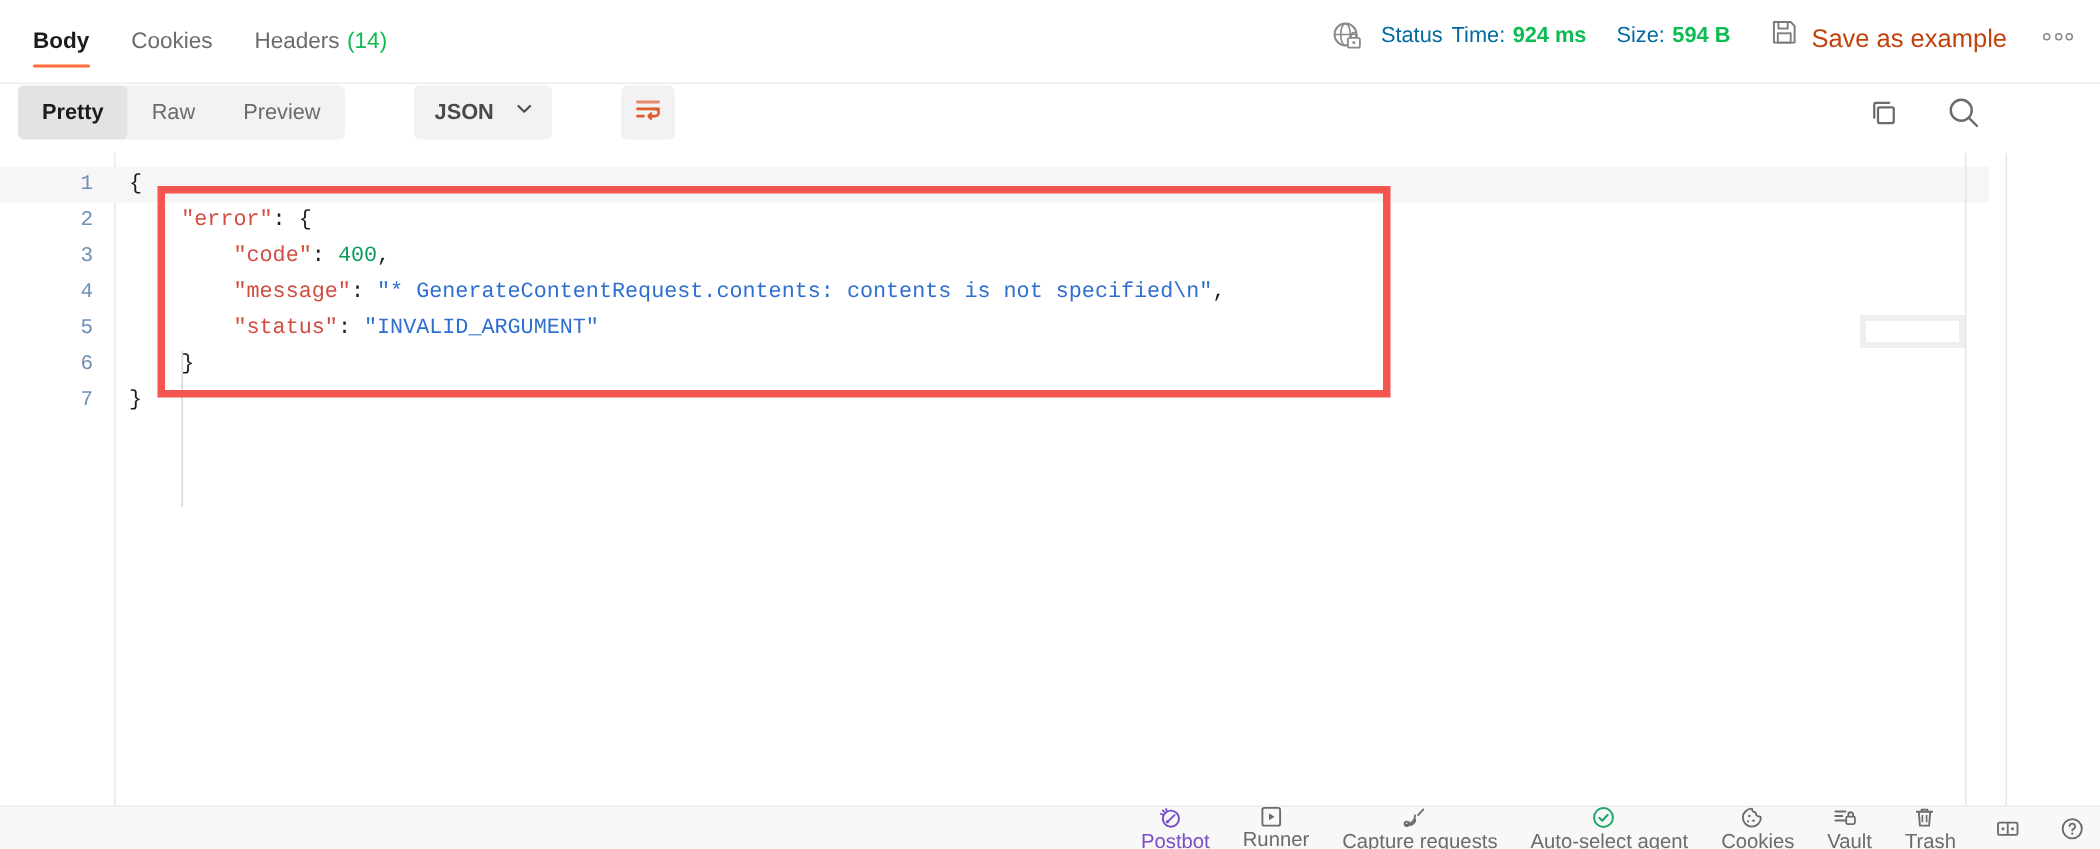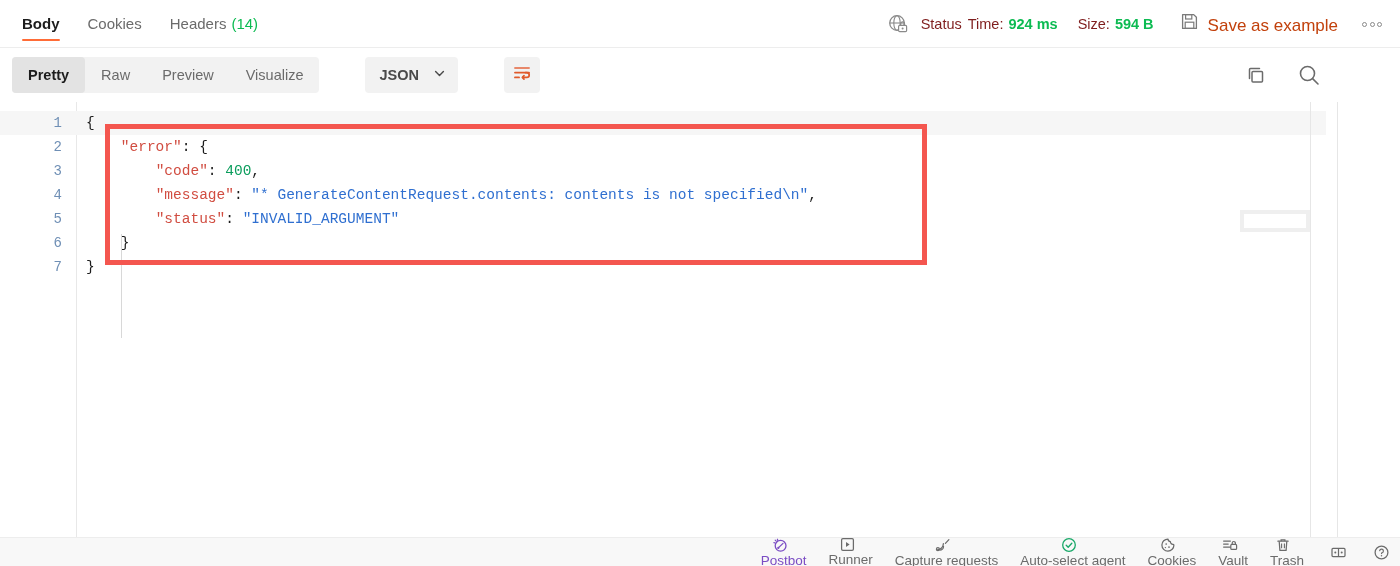--- a/index.html
+++ b/index.html
@@ -6,21 +6,21 @@
   html, body {
     width: 1400px; height: 566px;
     background: #ffffff;
     font-family: "Liberation Sans", sans-serif;
     overflow: hidden;
   }
   #app { position: relative; width: 1400px; height: 566px; background:#fff; }
 
   
   .topbar {
-    position: absolute; left: 0; top: 0; width: 1400px; height: 48px;
+    position: absolute; left: 0; top: 0; width: 1400px; height: 56px;
     border-bottom: 1px solid #ededed;
     display: flex; align-items: center;
   }
   .tabs { display: flex; align-items: center; height: 48px; padding-left: 8px; }
   .tab {
     position: relative;
     font-size: 15px; color: #6b6b6b; padding: 0 14px; height: 48px;
     display: flex; align-items: center; cursor: pointer; white-space: nowrap;
   }
   .tab.active { color: #1c1c1c; font-weight: 700; }
@@ -28,21 +28,21 @@
     content: ""; position: absolute; left: 14px; right: 14px; bottom: 7px;
     height: 2px; background: #ff6c37; border-radius: 2px;
   }
   .tab .count { color: #0cbb52; margin-left: 5px; font-weight: 400; }
 
   .meta {
     position: absolute; right: 0; top: 0; height: 48px;
     display: flex; align-items: center; gap: 0px; padding-right: 10px;
   }
   .meta-item { display: flex; align-items: center; font-size: 14.5px; color: #6b6b6b; white-space: nowrap; }
-  .meta-label { color: #7f1d1d; }
+  .meta-label { color: #0369a1; }
   .meta-val { margin-left: 5px; color: #0cbb52; font-weight: 700; }
 
   .globe-lock { width: 22px; height: 22px; margin-right: 12px; display:block; }
 
   .status-wrap { position: relative; margin-left: 7px; margin-right: 10px; }
   .status-box {
     border: 3px solid #f4564f;
     padding: 2px 7px 3px 7px;
     display: inline-flex; align-items: center;
   }
@@ -227,23 +227,20 @@
   <div class="toolbar">
     <div class="seg">
       <div class="seg-btn active">
         <span>Pretty</span>
       </div>
       <div class="seg-btn">
         <span>Raw</span>
       </div>
       <div class="seg-btn">
         <span>Preview</span>
-      </div>
-      <div class="seg-btn">
-        <span>Visualize</span>
       </div>
     </div>
 
     <div class="fmt">
       <span class="fmt-label">JSON</span>
       <span class="chev">
         <svg width="13" height="13" viewBox="0 0 13 13" fill="none">
           <path d="M2.6 4.6 6.5 8.5l3.9-3.9" stroke="#4a4a4a" stroke-width="1.4" fill="none" stroke-linecap="round" stroke-linejoin="round"></path>
         </svg>
       </span>

